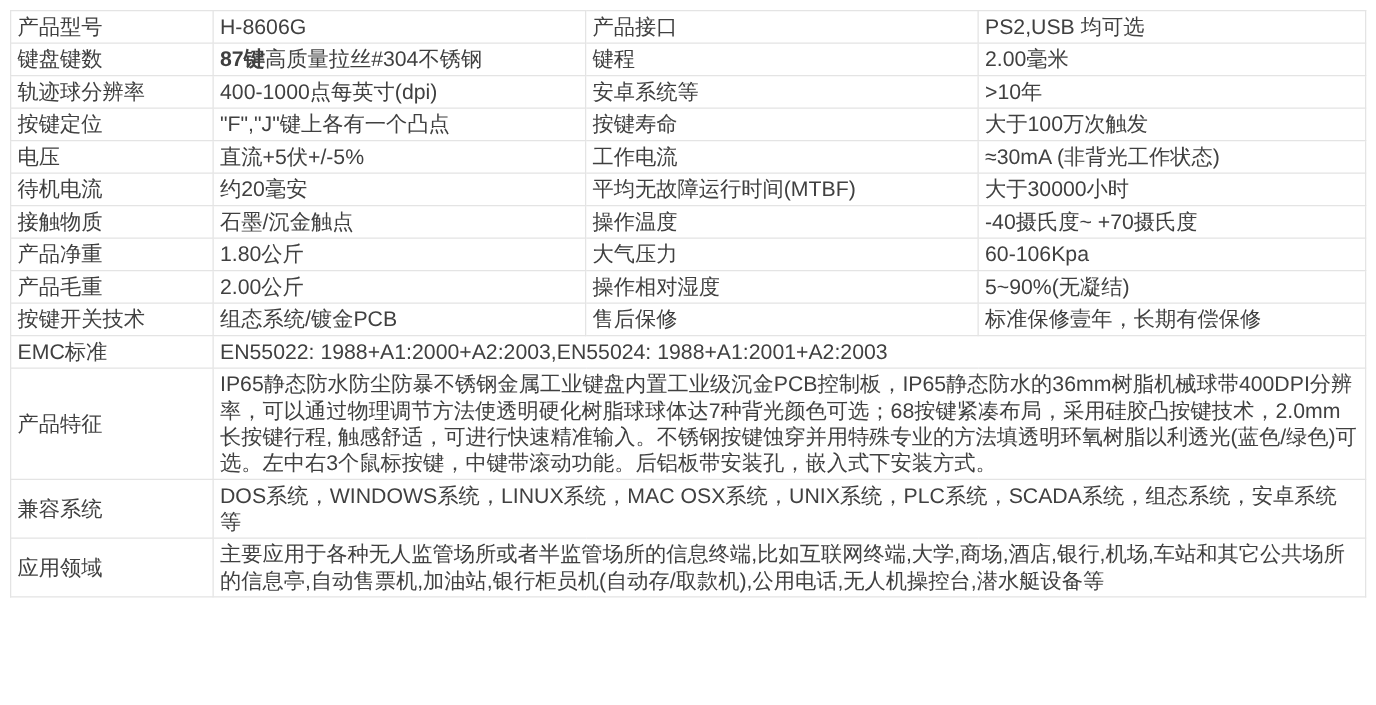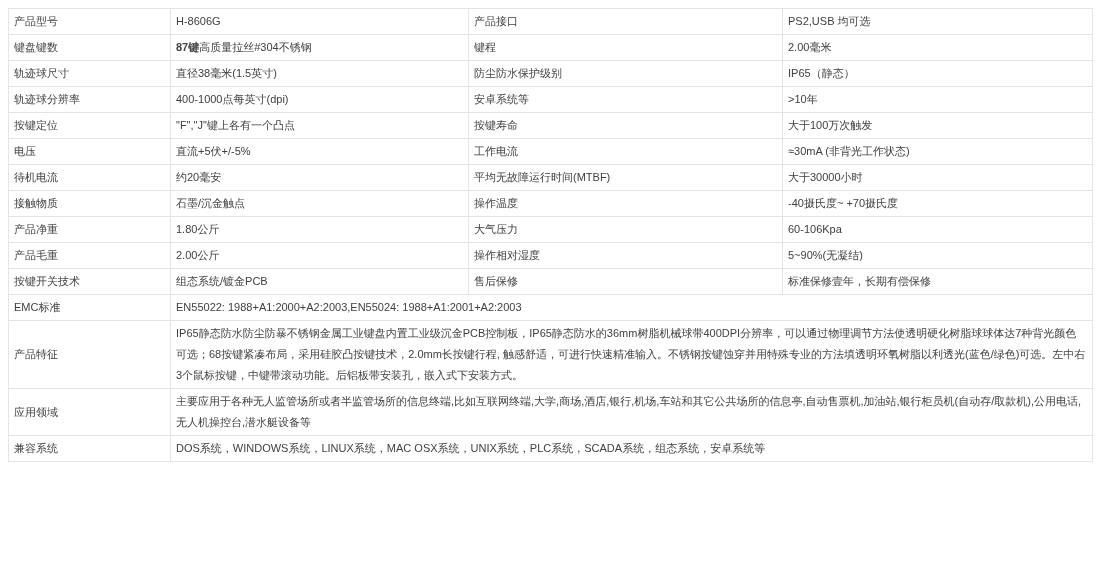--- a/index.html
+++ b/index.html
@@ -12,21 +12,21 @@
   .page {
     width: 1101px;
     height: 564px;
     background: #ffffff;
     padding: 8px 9px 6px 8px;
   }
   table.spec {
     border-collapse: collapse;
     table-layout: fixed;
     width: 1084px;
-    font-size: 11px;
+    font-size: 17px;
     color: #404040;
     border-radius: 13px;
   }
   table.spec col.c1 { width: 162px; }
   table.spec col.c2 { width: 298px; }
   table.spec col.c3 { width: 314px; }
   table.spec col.c4 { width: 310px; }
   table.spec td {
     border: 1px solid #e4e4e4;
     padding: 2px 6px 2px 5px;
@@ -55,26 +55,20 @@
         <td class="lbl">产品型号</td>
         <td>H-8606G</td>
         <td class="lbl">产品接口</td>
         <td>PS2,USB 均可选</td>
       </tr>
       <tr>
         <td class="lbl">键盘键数</td>
         <td><b class="bold">87键</b><span>高质量拉丝#304不锈钢</span></td>
         <td class="lbl">键程</td>
         <td>2.00毫米</td>
-      </tr>
-      <tr>
-        <td class="lbl">轨迹球尺寸</td>
-        <td>直径38毫米(1.5英寸)</td>
-        <td class="lbl">防尘防水保护级别</td>
-        <td>IP65（静态）</td>
       </tr>
       <tr>
         <td class="lbl">轨迹球分辨率</td>
         <td>400-1000点每英寸(dpi)</td>
         <td class="lbl">安卓系统等</td>
         <td>&gt;10年</td>
       </tr>
       <tr>
         <td class="lbl">按键定位</td>
         <td>"F","J"键上各有一个凸点</td>
@@ -119,22 +113,22 @@
       </tr>
       <tr>
         <td class="lbl">EMC标准</td>
         <td colspan="3">EN55022: 1988+A1:2000+A2:2003,EN55024: 1988+A1:2001+A2:2003</td>
       </tr>
       <tr>
         <td class="lbl">产品特征</td>
         <td colspan="3">IP65静态防水防尘防暴不锈钢金属工业键盘内置工业级沉金PCB控制板，IP65静态防水的36mm树脂机械球带400DPI分辨率，可以通过物理调节方法使透明硬化树脂球球体达7种背光颜色可选；68按键紧凑布局，采用硅胶凸按键技术，2.0mm长按键行程, 触感舒适，可进行快速精准输入。不锈钢按键蚀穿并用特殊专业的方法填透明环氧树脂以利透光(蓝色/绿色)可选。左中右3个鼠标按键，中键带滚动功能。后铝板带安装孔，嵌入式下安装方式。</td>
       </tr>
       <tr>
+        <td class="lbl">兼容系统</td>
+        <td colspan="3">DOS系统，WINDOWS系统，LINUX系统，MAC OSX系统，UNIX系统，PLC系统，SCADA系统，组态系统，安卓系统等</td>
+      </tr>
+      <tr>
         <td class="lbl">应用领域</td>
         <td colspan="3">主要应用于各种无人监管场所或者半监管场所的信息终端,比如互联网终端,大学,商场,酒店,银行,机场,车站和其它公共场所的信息亭,自动售票机,加油站,银行柜员机(自动存/取款机),公用电话,无人机操控台,潜水艇设备等</td>
-      </tr>
-      <tr>
-        <td class="lbl">兼容系统</td>
-        <td colspan="3">DOS系统，WINDOWS系统，LINUX系统，MAC OSX系统，UNIX系统，PLC系统，SCADA系统，组态系统，安卓系统等</td>
       </tr>
     </tbody>
   </table>
 </div>
 
 </body></html>

